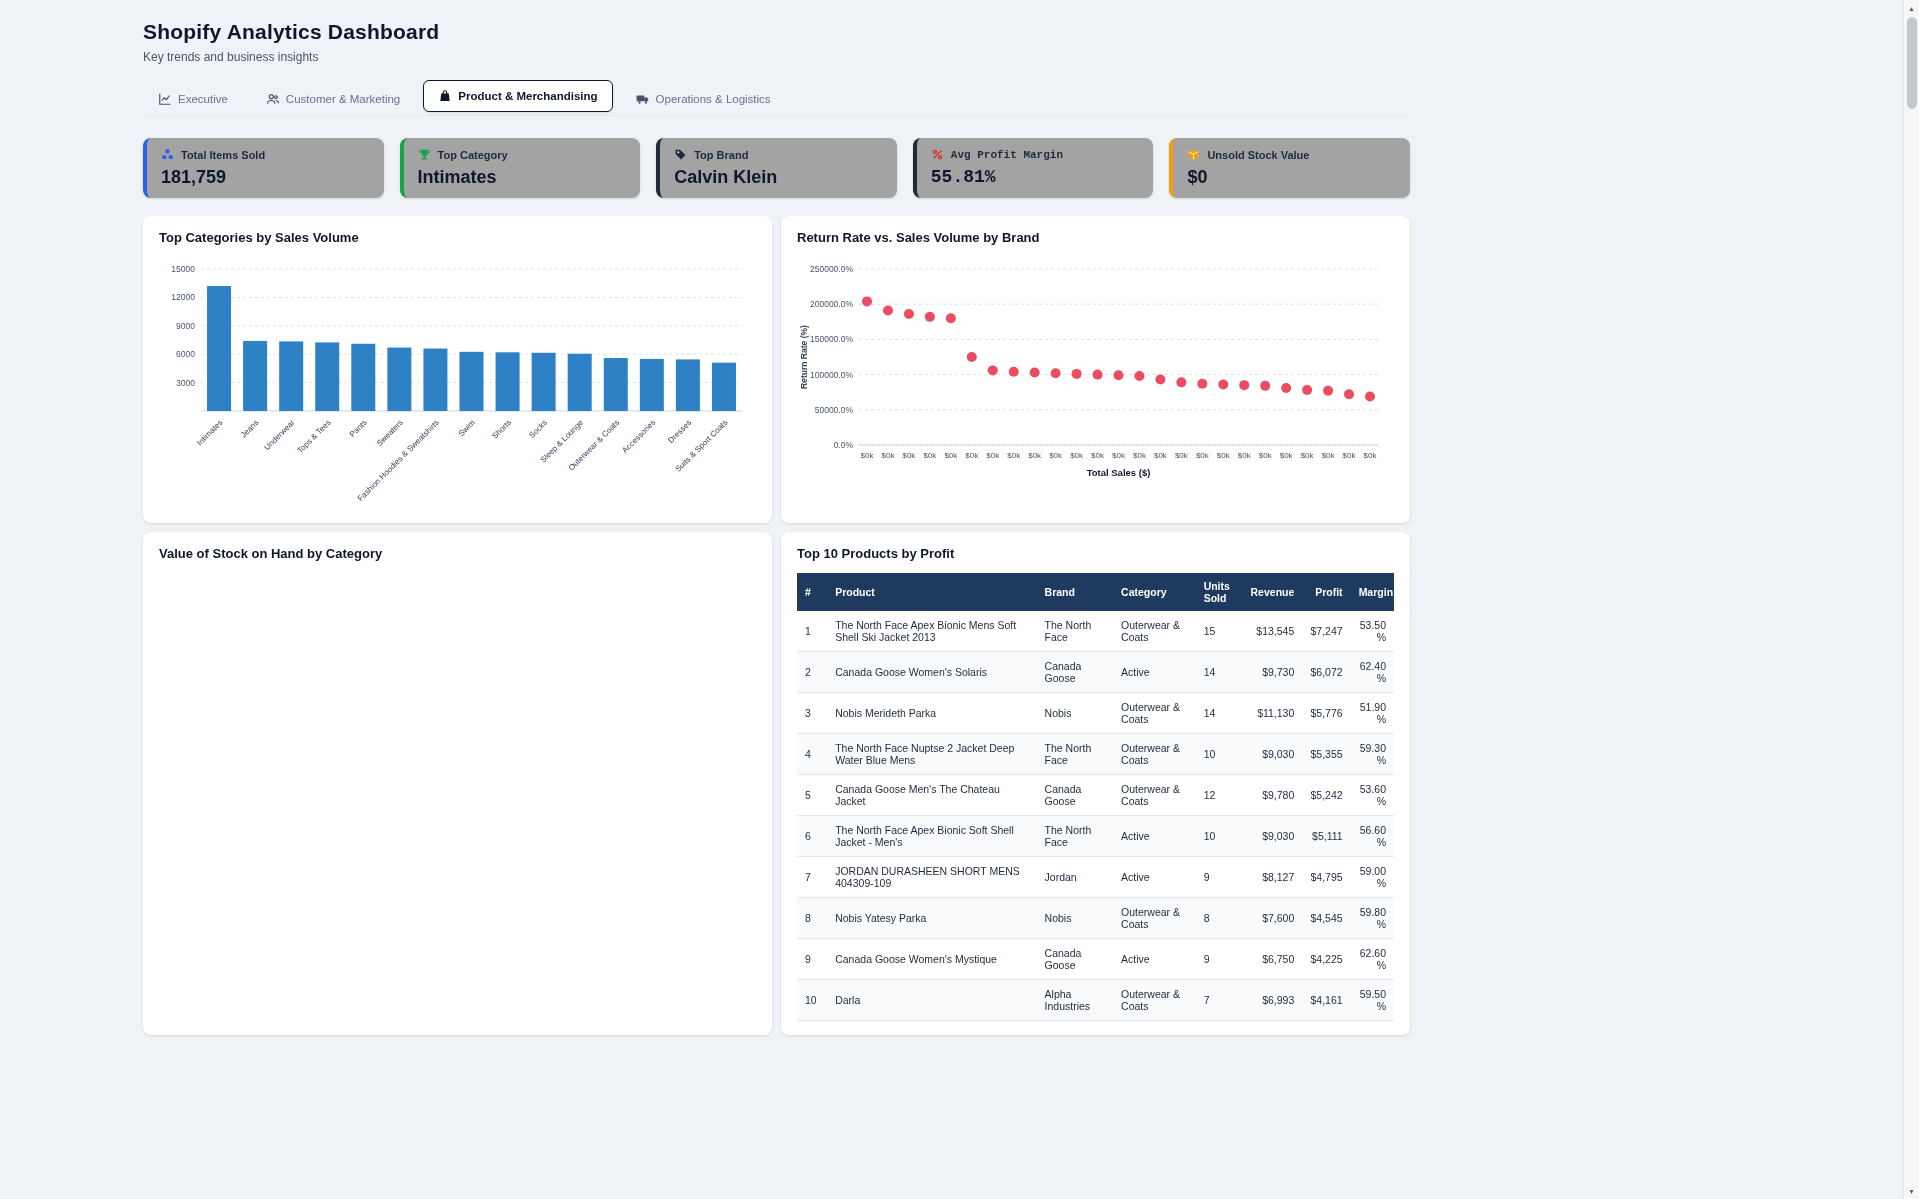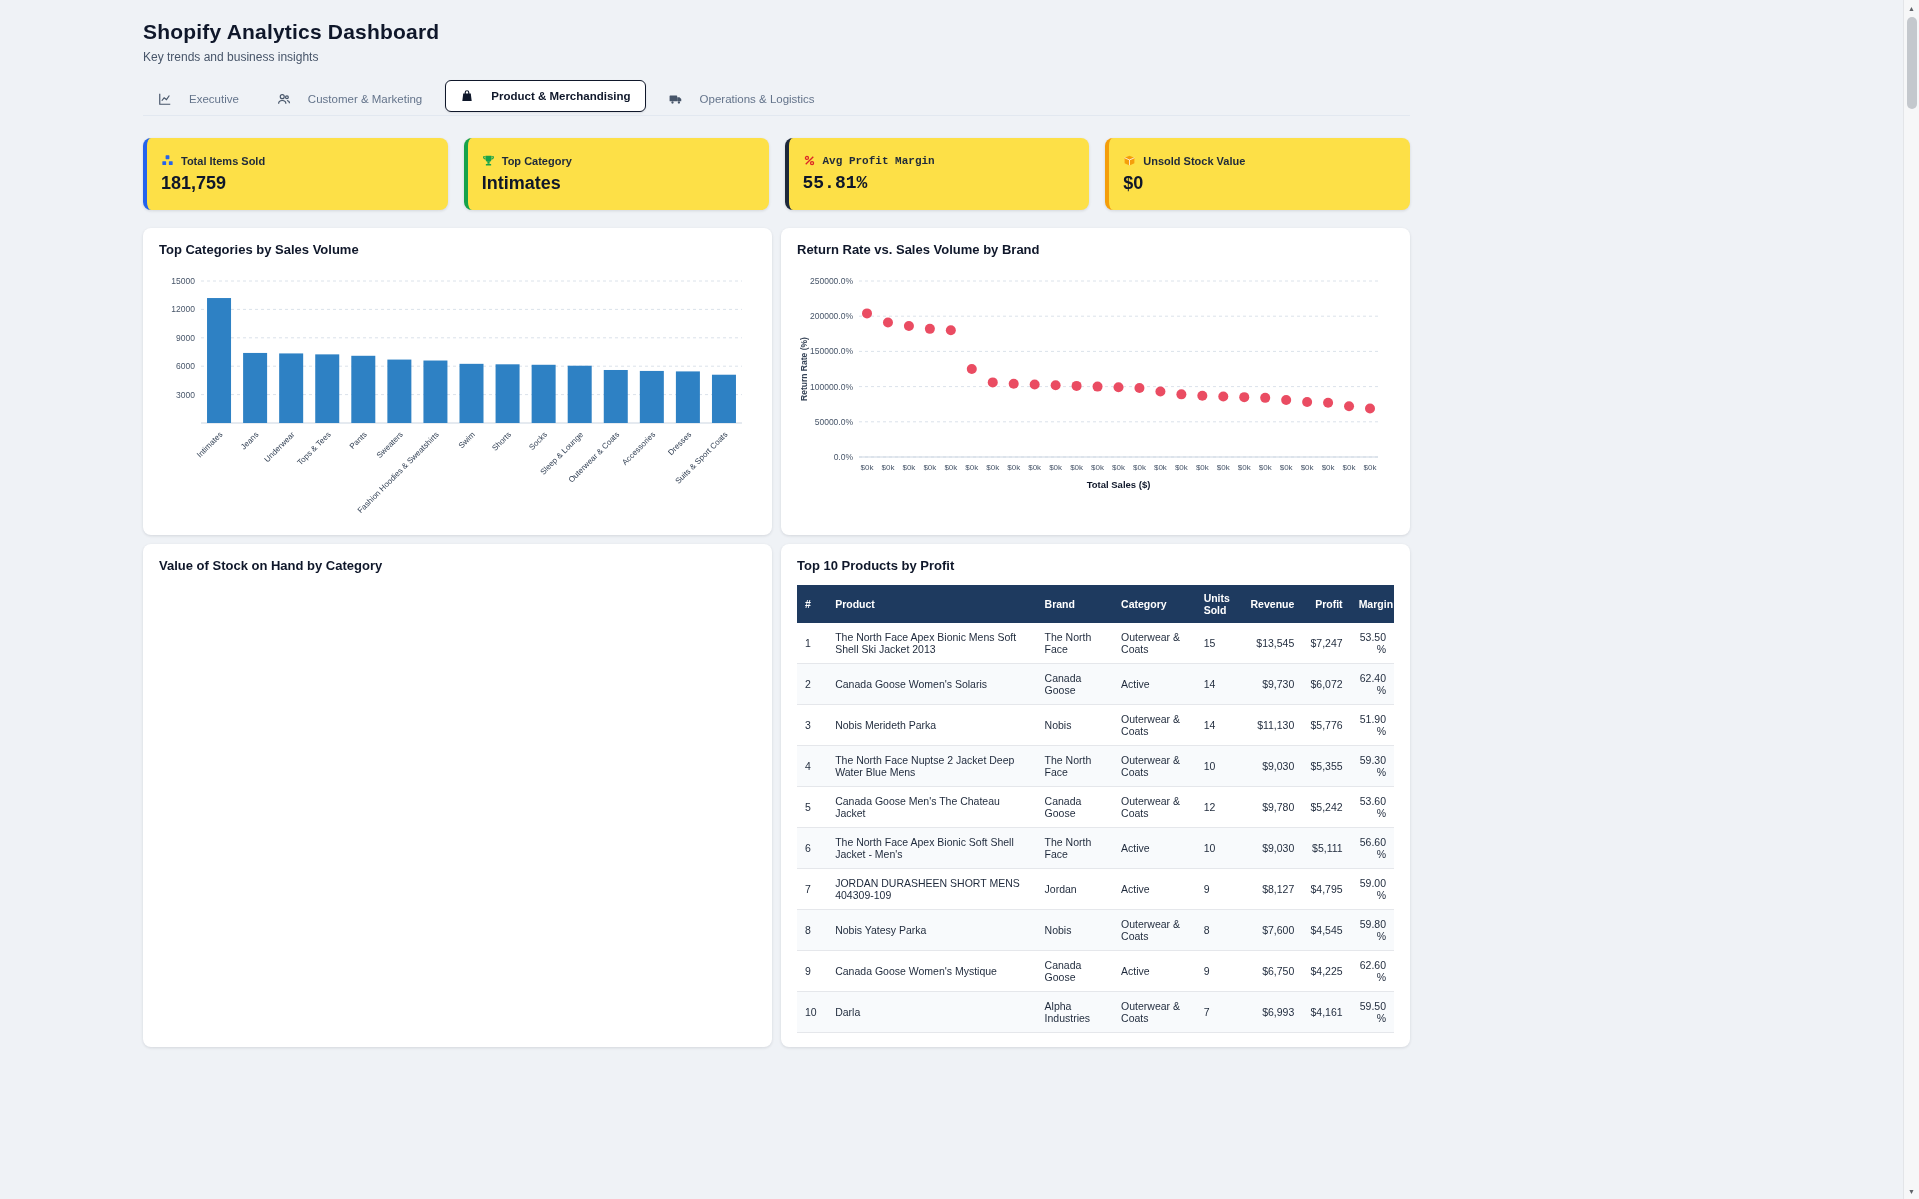--- a/index.html
+++ b/index.html
@@ -10,40 +10,40 @@
     color:#0f172a;
     overflow:hidden;
     position:relative;
   }
   .page { position:absolute; left:143px; top:20px; width:1267px; }
   .title { font-size:21px; font-weight:700; color:#0f172a; letter-spacing:.2px; }
   .subtitle { font-size:12px; color:#475569; margin-top:6px; }
 
   .tabs { display:flex; gap:8px; margin-top:16px; border-bottom:1px solid #e2e8f0; align-items:flex-end; }
   .tab {
-    display:flex; align-items:center; gap:17px;
+    display:flex; align-items:center; gap:6px;
     background:transparent; border:1.5px solid transparent;
     padding:8px 14px; font-size:11.5px; color:#64748b;
     font-family:inherit; cursor:pointer; border-radius:6px;
   }
   .tab .icon { width:14px; height:14px; color:#475569; flex:0 0 auto; }
   .tab.active {
     background:#fff; border:1.5px solid #0f172a;
     font-weight:700; color:#0f172a;
     box-shadow:0 1px 2px rgba(15,23,42,.10);
     margin-bottom:3px;
   }
   .icon svg { width:100%; height:100%; display:block; }
 
   .kpi-row { display:flex; gap:16px; margin-top:22px; }
   .kpi-card {
-    flex:1; background:#fde047; border-radius:8px;
+    flex:1; background:#a3a3a3; border-radius:8px;
     border-left:4px solid #2563eb;
     box-shadow:0 1px 3px rgba(15,23,42,.12);
-    padding:16px 14px;
+    padding:10px 14px;
   }
   .kpi-label { display:flex; align-items:center; gap:7px; font-size:11px; font-weight:700; color:#1e293b; }
   .kpi-label .icon { width:13px; height:13px; }
   .kpi-value { font-size:18px; font-weight:700; margin-top:6px; color:#0f172a; }
 
   .grid { display:grid; grid-template-columns:1fr 1fr; gap:9px; margin-top:18px; }
   .card {
     background:#fff; border-radius:8px;
     box-shadow:0 1px 3px rgba(15,23,42,.12);
     padding:14px 16px;
@@ -151,20 +151,32 @@
             <svg viewBox="0 0 24 24" fill="currentColor">
               <path d="M6.5 3h11v6a5.5 5.5 0 0 1-11 0V3z"></path>
               <path d="M6.5 5H3a3.2 3.2 0 0 0 3.5 4M17.5 5H21a3.2 3.2 0 0 1-3.5 4" fill="none" stroke="currentColor" stroke-width="2"></path>
               <rect x="10" y="14" width="4" height="4"></rect>
               <rect x="7" y="18.5" width="10" height="2.8" rx="1"></rect>
             </svg>
           </span>
           <span>Top Category</span>
         </div>
         <div class="kpi-value">Intimates</div>
+      </div>
+      <div class="kpi-card" style="border-left-color: rgb(30, 41, 59);">
+        <div class="kpi-label">
+          <span class="icon" style="color: rgb(30, 41, 59);">
+            <svg viewBox="0 0 24 24" fill="currentColor">
+              <path d="M3 3h8l10 10-8 8L3 11V3z"></path>
+              <circle cx="8" cy="8" r="1.8" fill="#ffffff"></circle>
+            </svg>
+          </span>
+          <span>Top Brand</span>
+        </div>
+        <div class="kpi-value">Calvin Klein</div>
       </div>
       <div class="kpi-card" style="border-left-color: rgb(30, 41, 59); font-family: Liberation Mono, monospace;">
         <div class="kpi-label">
           <span class="icon" style="color: rgb(220, 38, 38);">
             <svg viewBox="0 0 24 24" fill="none" stroke="currentColor" stroke-width="2.4">
               <line x1="5" y1="19" x2="19" y2="5"></line>
               <circle cx="7.3" cy="7.3" r="2.8"></circle>
               <circle cx="16.7" cy="16.7" r="2.8"></circle>
             </svg>
           </span>

